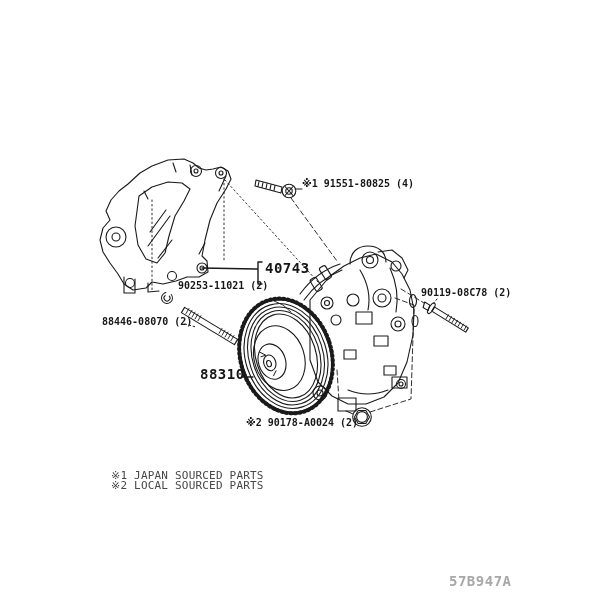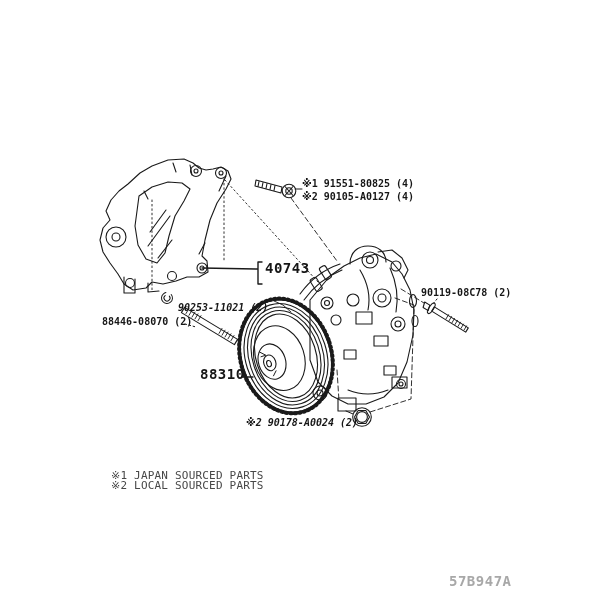--- a/index.html
+++ b/index.html
@@ -137,32 +137,31 @@
         <path d="M242,377 L253,377" stroke-width="1.4"></path>
         <path d="M274,301 L283,305 L291,312" stroke-width="0.9"></path>
         <path d="M346,411 L353,414"></path>
         <path d="M185,324 L196,327" stroke-dasharray="1.6,2.6"></path>
         <path d="M437,299 L432,305" stroke-dasharray="1.6,2.6"></path>
       </g>
     </g>
   </svg>
 
   <div class="lbl minor" style="left:302px;top:177px;">※1 91551-80825 (4)</div>
-  <div class="lbl minor" style="left:302px;top:190px;">※2 90105-A0127 (4)</div>
 
   <div class="lbl major" style="left:265px;top:262px;">40743</div>
 
-  <div class="lbl minor" style="left:178px;top:301px;font-style:italic;">90253-11021 (2)</div>
+  <div class="lbl minor" style="left:178px;top:279px;">90253-11021 (2)</div>
 
   <div class="lbl minor" style="left:102px;top:315px;">88446-08070 (2)</div>
 
   <div class="lbl minor" style="left:421px;top:286px;">90119-08C78 (2)</div>
 
   <div class="lbl major" style="left:200px;top:368px;">88310</div>
 
-  <div class="lbl minor" style="left:246px;top:416px;font-style:italic;">※2 90178-A0024 (2)</div>
+  <div class="lbl minor" style="left:246px;top:416px;">※2 90178-A0024 (2)</div>
 
   <div class="note" style="left:111px;top:471px;">※1 JAPAN SOURCED PARTS</div>
   <div class="note" style="left:111px;top:481px;">※2 LOCAL SOURCED PARTS</div>
 
   <div class="code" style="left:449px;top:573px;">57B947A</div>
 
 </div>
 
 </body></html>

